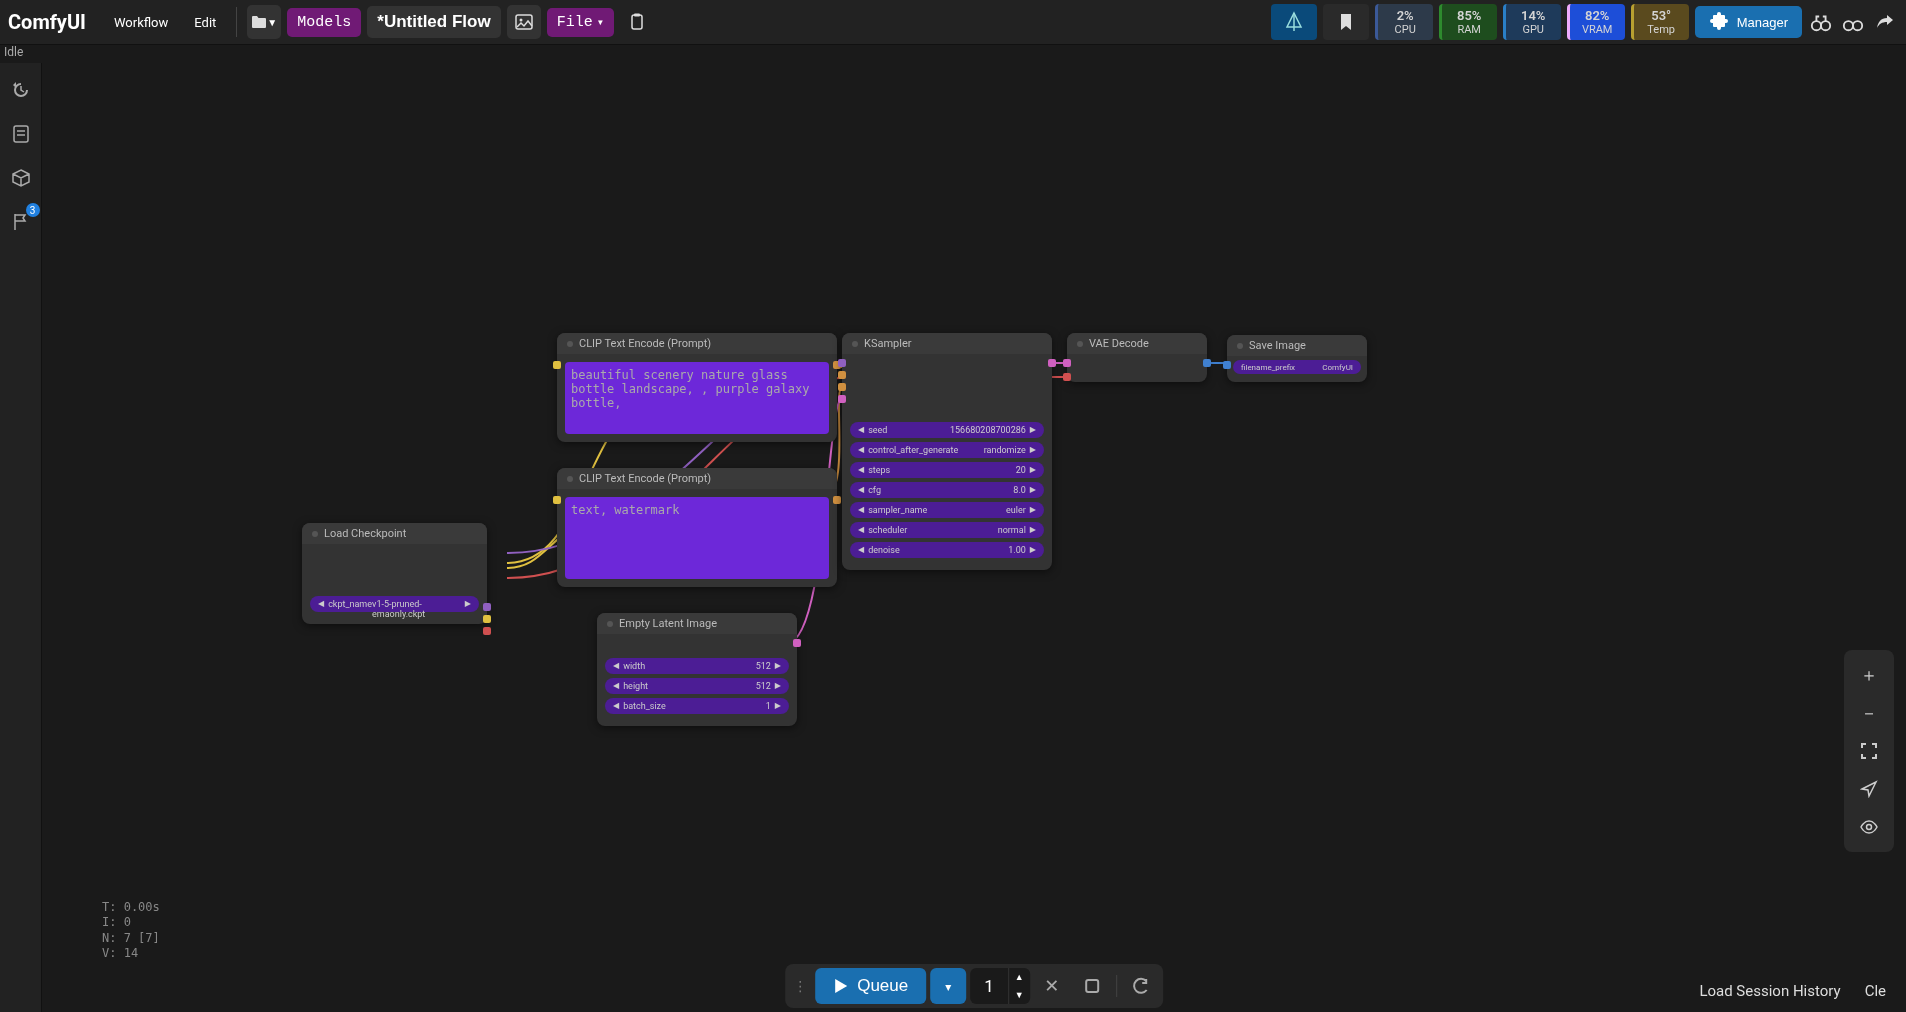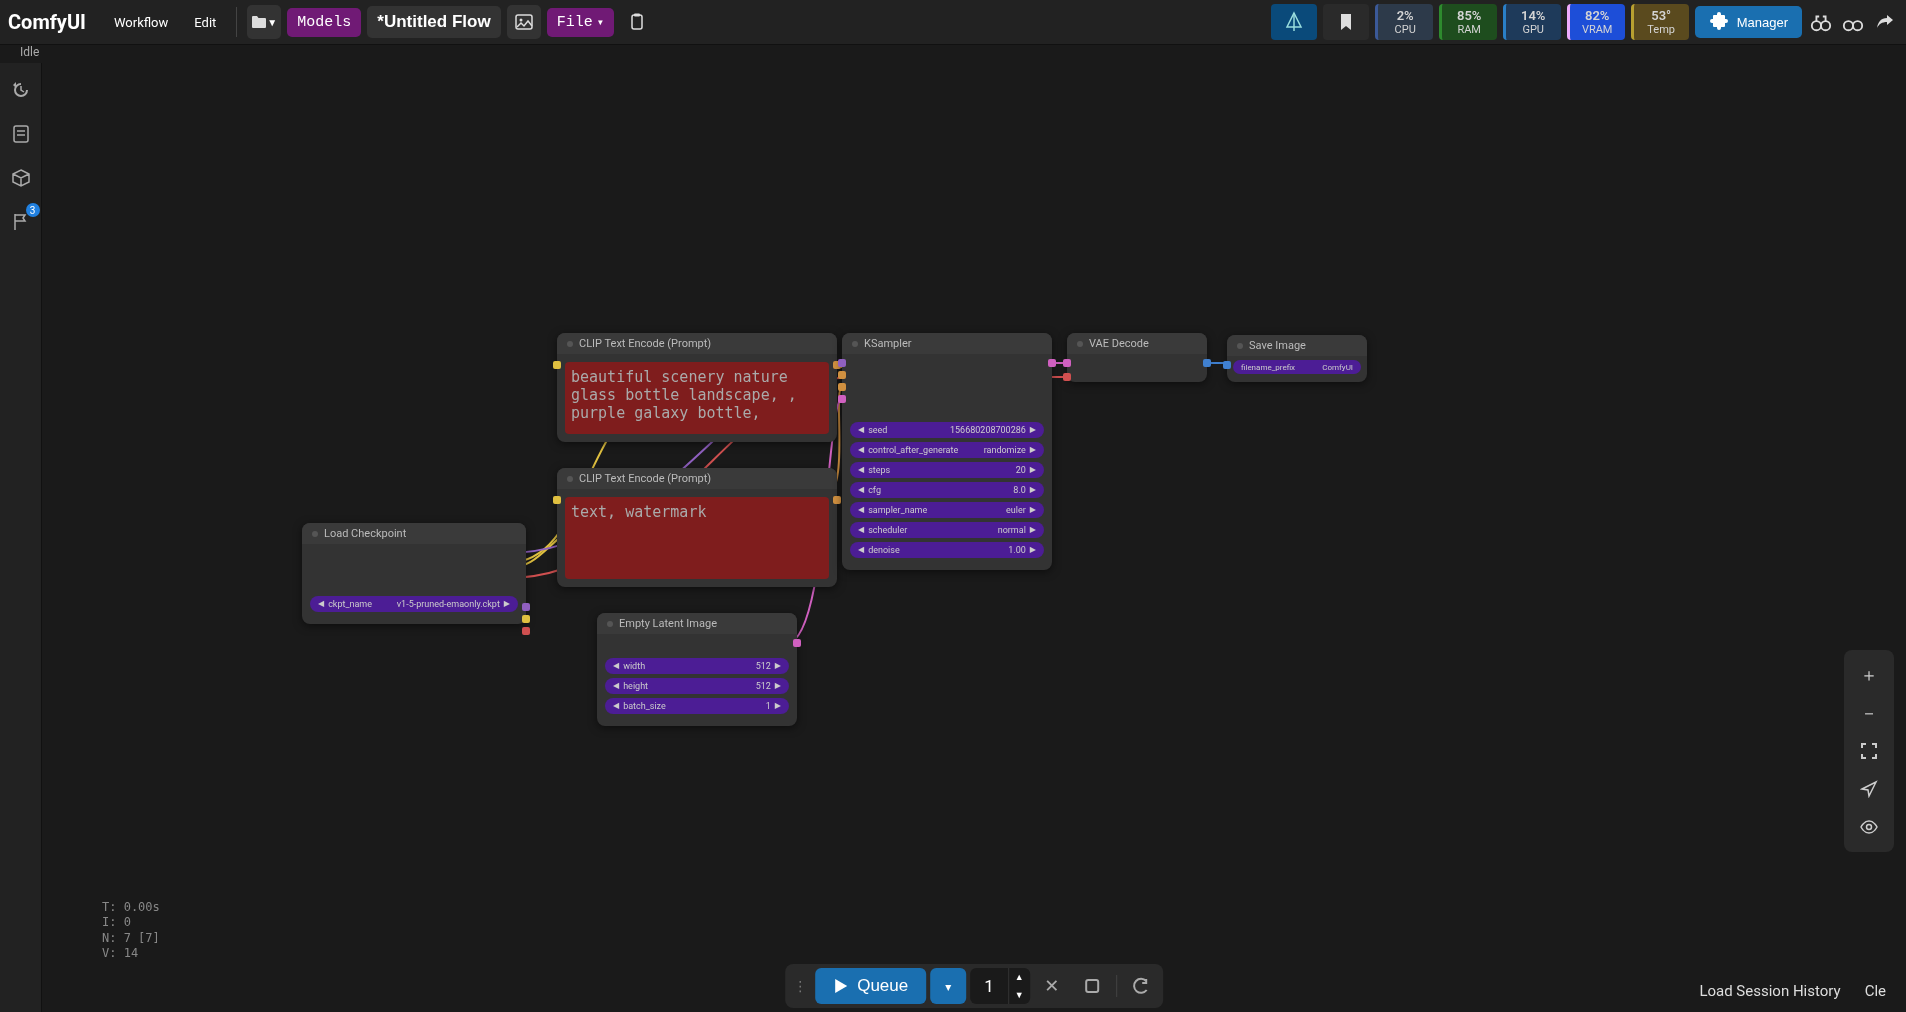--- a/index.html
+++ b/index.html
@@ -55,21 +55,21 @@
 }
 .bm-box { width: 46px; height: 36px; background: #2a2a2a; border-radius: 4px; display:flex;align-items:center;justify-content:center; }
 .manager-btn {
   background: #1a6fb0; color: #fff; border: none; border-radius: 5px;
   padding: 6px 14px; font-size: 13px; font-weight: 500;
   display:flex; align-items:center; gap:8px; cursor: pointer;
 }
 .top-icon { width: 26px; height: 26px; display:flex;align-items:center;justify-content:center; cursor:pointer; }
 .statusbar {
   height: 18px; background: #1a1a1a; font-size: 12px;
-  color: #aaa; padding-left: 20px;
+  color: #aaa; padding-left: 4px;
 }
 .main {
   position: absolute; top: 63px; left: 0; right: 0; bottom: 0;
   display: flex;
 }
 .sidebar {
   width: 42px; background: #222; display: flex; flex-direction: column;
   align-items: center; padding-top: 14px; gap: 18px;
   border-right: 1px solid #111;
 }
@@ -99,22 +99,22 @@
 .node-body { padding: 8px; }
 .node-row {
   background: #4c1d95; border-radius: 10px; padding: 3px 8px;
   display: flex; font-size: 9px; color: #ccc;
   margin-bottom: 4px; height: 16px;
 }
 .node-row .tri-l { margin-right: 4px; font-size: 8px; }
 .node-row .tri-r { margin-left: 4px; font-size: 8px; }
 .node-row .fill { flex: 1; }
 .node-text {
-  background: #7f1d1d; border-radius: 4px; padding: 6px;
-  font-size: 15px; color: #aaa; font-family: monospace;
+  background: #6d28d9; border-radius: 4px; padding: 6px;
+  font-size: 12px; color: #aaa; font-family: monospace;
   min-height: 60px;
 }
 .port {
   position: absolute; width: 8px; height: 8px; border-radius: 2px;
 }
 .port.left { left: -4px; }
 .port.right { right: -4px; }
 svg.wires {
   position: absolute; top: 0; left: 0; width: 100%; height: 100%;
   pointer-events: none;
@@ -312,21 +312,21 @@
       <path d="M465 490 C620 490 700 300 798 300" stroke="#9060c0" stroke-width="2" fill="none"></path>
       <path d="M465 515 C620 515 700 315 798 315" stroke="#d05050" stroke-width="2" fill="none"></path>
       <path d="M780 300 C800 300 800 305 800 305" stroke="#d09040" stroke-width="2" fill="none"></path>
       <path d="M780 435 C810 435 790 325 800 325" stroke="#d09040" stroke-width="2" fill="none"></path>
       <path d="M745 580 C785 580 785 335 800 335" stroke="#d060c0" stroke-width="2" fill="none"></path>
       <path d="M1000 300 C1015 300 1010 300 1025 300" stroke="#d060c0" stroke-width="2" fill="none"></path>
       <path d="M1000 314 C1018 314 1015 314 1025 314" stroke="#d05050" stroke-width="2" fill="none"></path>
       <path d="M1158 300 C1175 300 1175 300 1185 300" stroke="#4080d0" stroke-width="2" fill="none"></path>
     </svg>
 
-    <div class="node" style="left:260px; top:460px; width:224px;">
+    <div class="node" style="left:260px; top:460px; width:185px;">
       <div class="node-header">
         <span class="dot"></span>
         <span>Load Checkpoint</span>
       </div>
       <div style="height:44px"></div>
       <div class="node-body">
         <div class="node-row">
           <span class="tri-l">◀</span>
           <span>ckpt_name</span>
           <span class="fill"></span>

